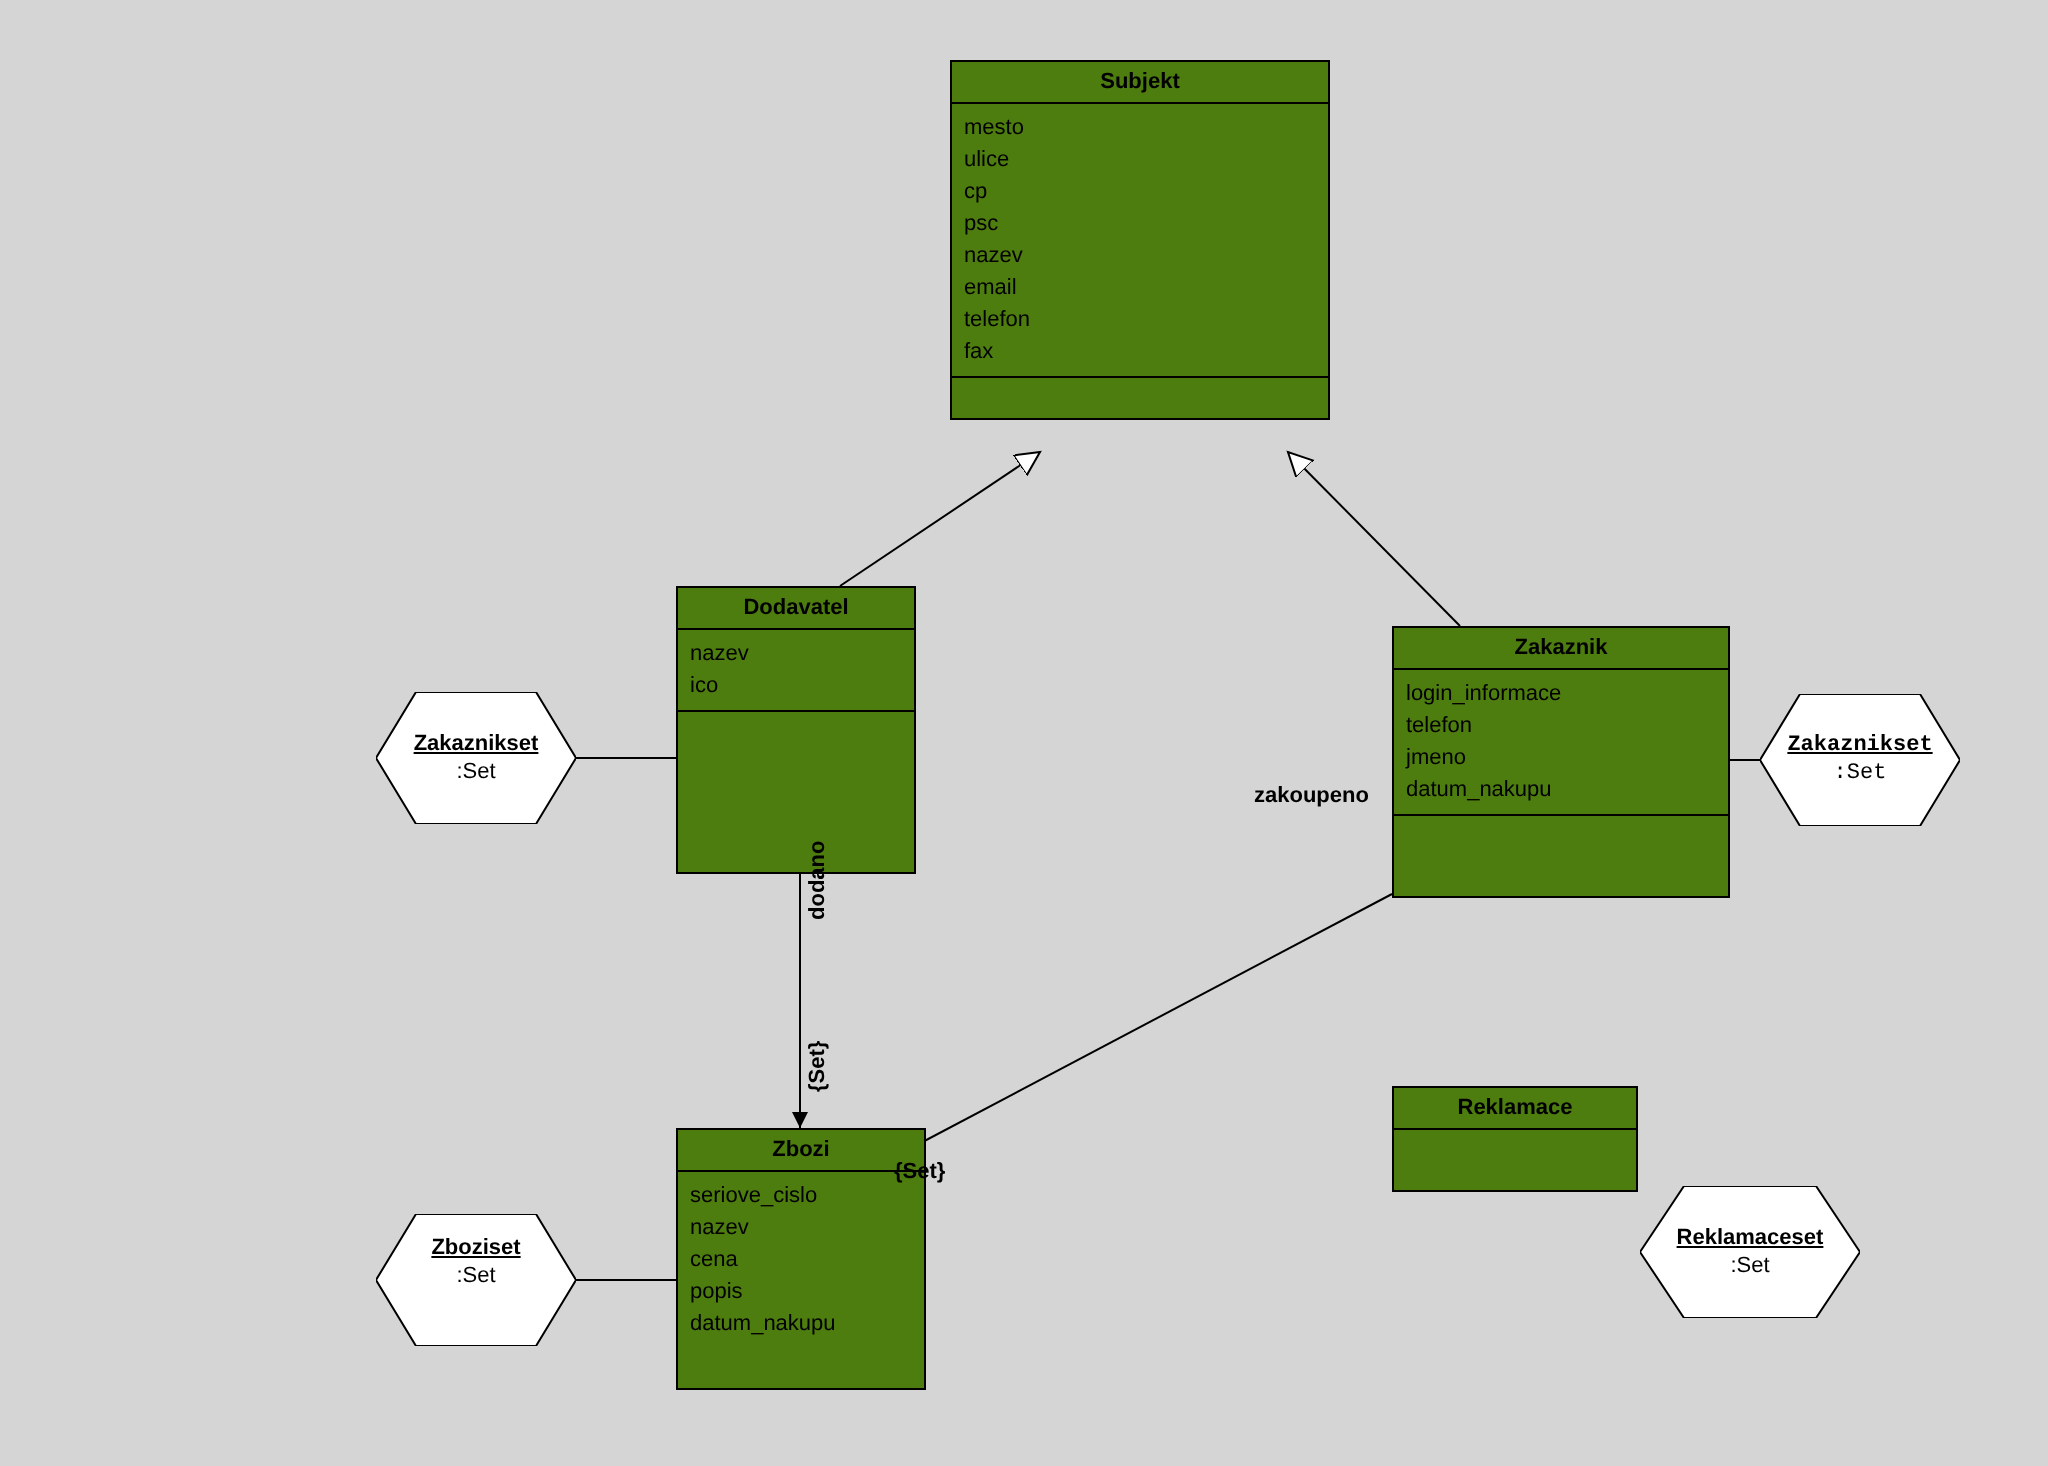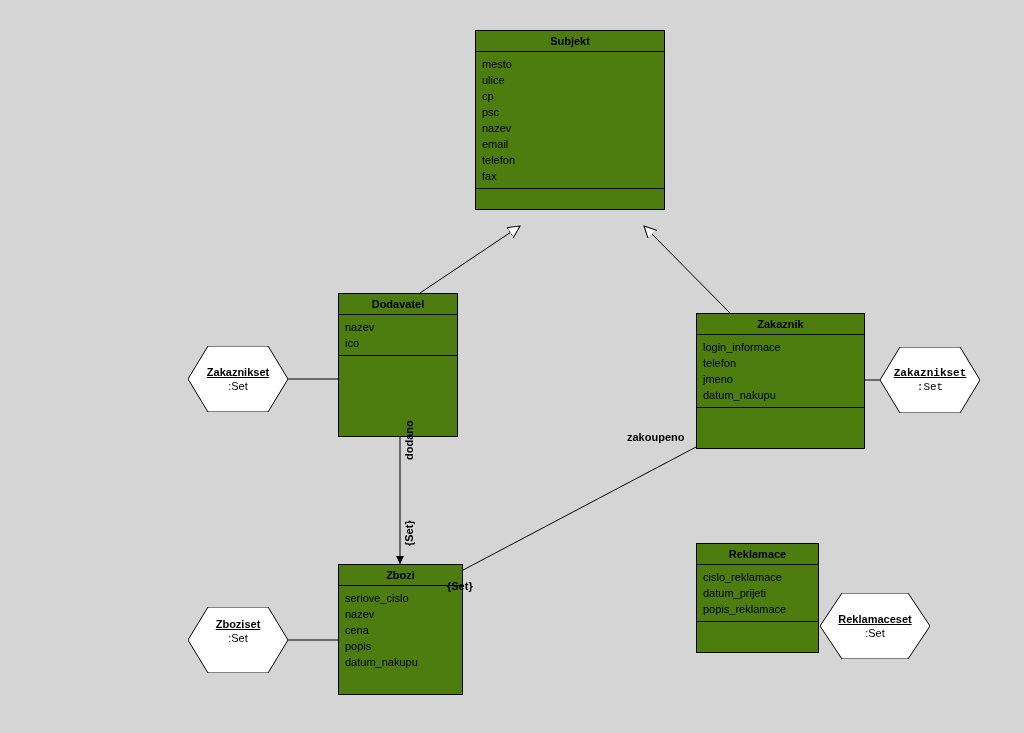--- a/index.html
+++ b/index.html
@@ -142,25 +142,20 @@
       <div>nazev</div>
       <div>cena</div>
       <div>popis</div>
       <div>datum_nakupu</div>
     </div>
     <div class="class-ops"></div>
   </div>
 
   <div class="class-box" style="left:696px; top:543px; width:123px;">
     <div class="class-title">Reklamace</div>
-    <div class="class-attrs">
-      <div>cislo_reklamace</div>
-      <div>datum_prijeti</div>
-      <div>popis_reklamace</div>
-    </div>
     <div class="class-ops" style="min-height:30px"></div>
   </div>
 
   <div class="hexagon" style="left:188px; top:346px; width:100px; height:66px; background:none;">
     <svg class="hexagon-svg" width="100" height="66">
         <polygon points="20,0 80,0 100,33 80,66 20,66 0,33" fill="#fff" stroke="#000"></polygon>
       </svg>
     <div class="hex-content">
       <div class="hex-name">Zakaznikset</div>
       <div>:Set</div>
@@ -192,16 +187,16 @@
         <polygon points="22,0 88,0 110,33 88,66 22,66 0,33" fill="#fff" stroke="#000"></polygon>
       </svg>
     <div class="hex-content">
       <div class="hex-name">Reklamaceset</div>
       <div>:Set</div>
     </div>
   </div>
 
   <div class="edge-label" style="left:403px; top:460px; transform: rotate(-90deg); transform-origin:left top;">dodano</div>
   <div class="edge-label" style="left:403px; top:546px; transform: rotate(-90deg); transform-origin:left top;">{Set}</div>
-  <div class="edge-label" style="left:627px; top:431px;">zakoupeno</div>
+  <div class="edge-label" style="left:627px; top:392px;">zakoupeno</div>
   <div class="edge-label" style="left:447px; top:580px;">{Set}</div>
 
 </div>
 
 </body></html>

